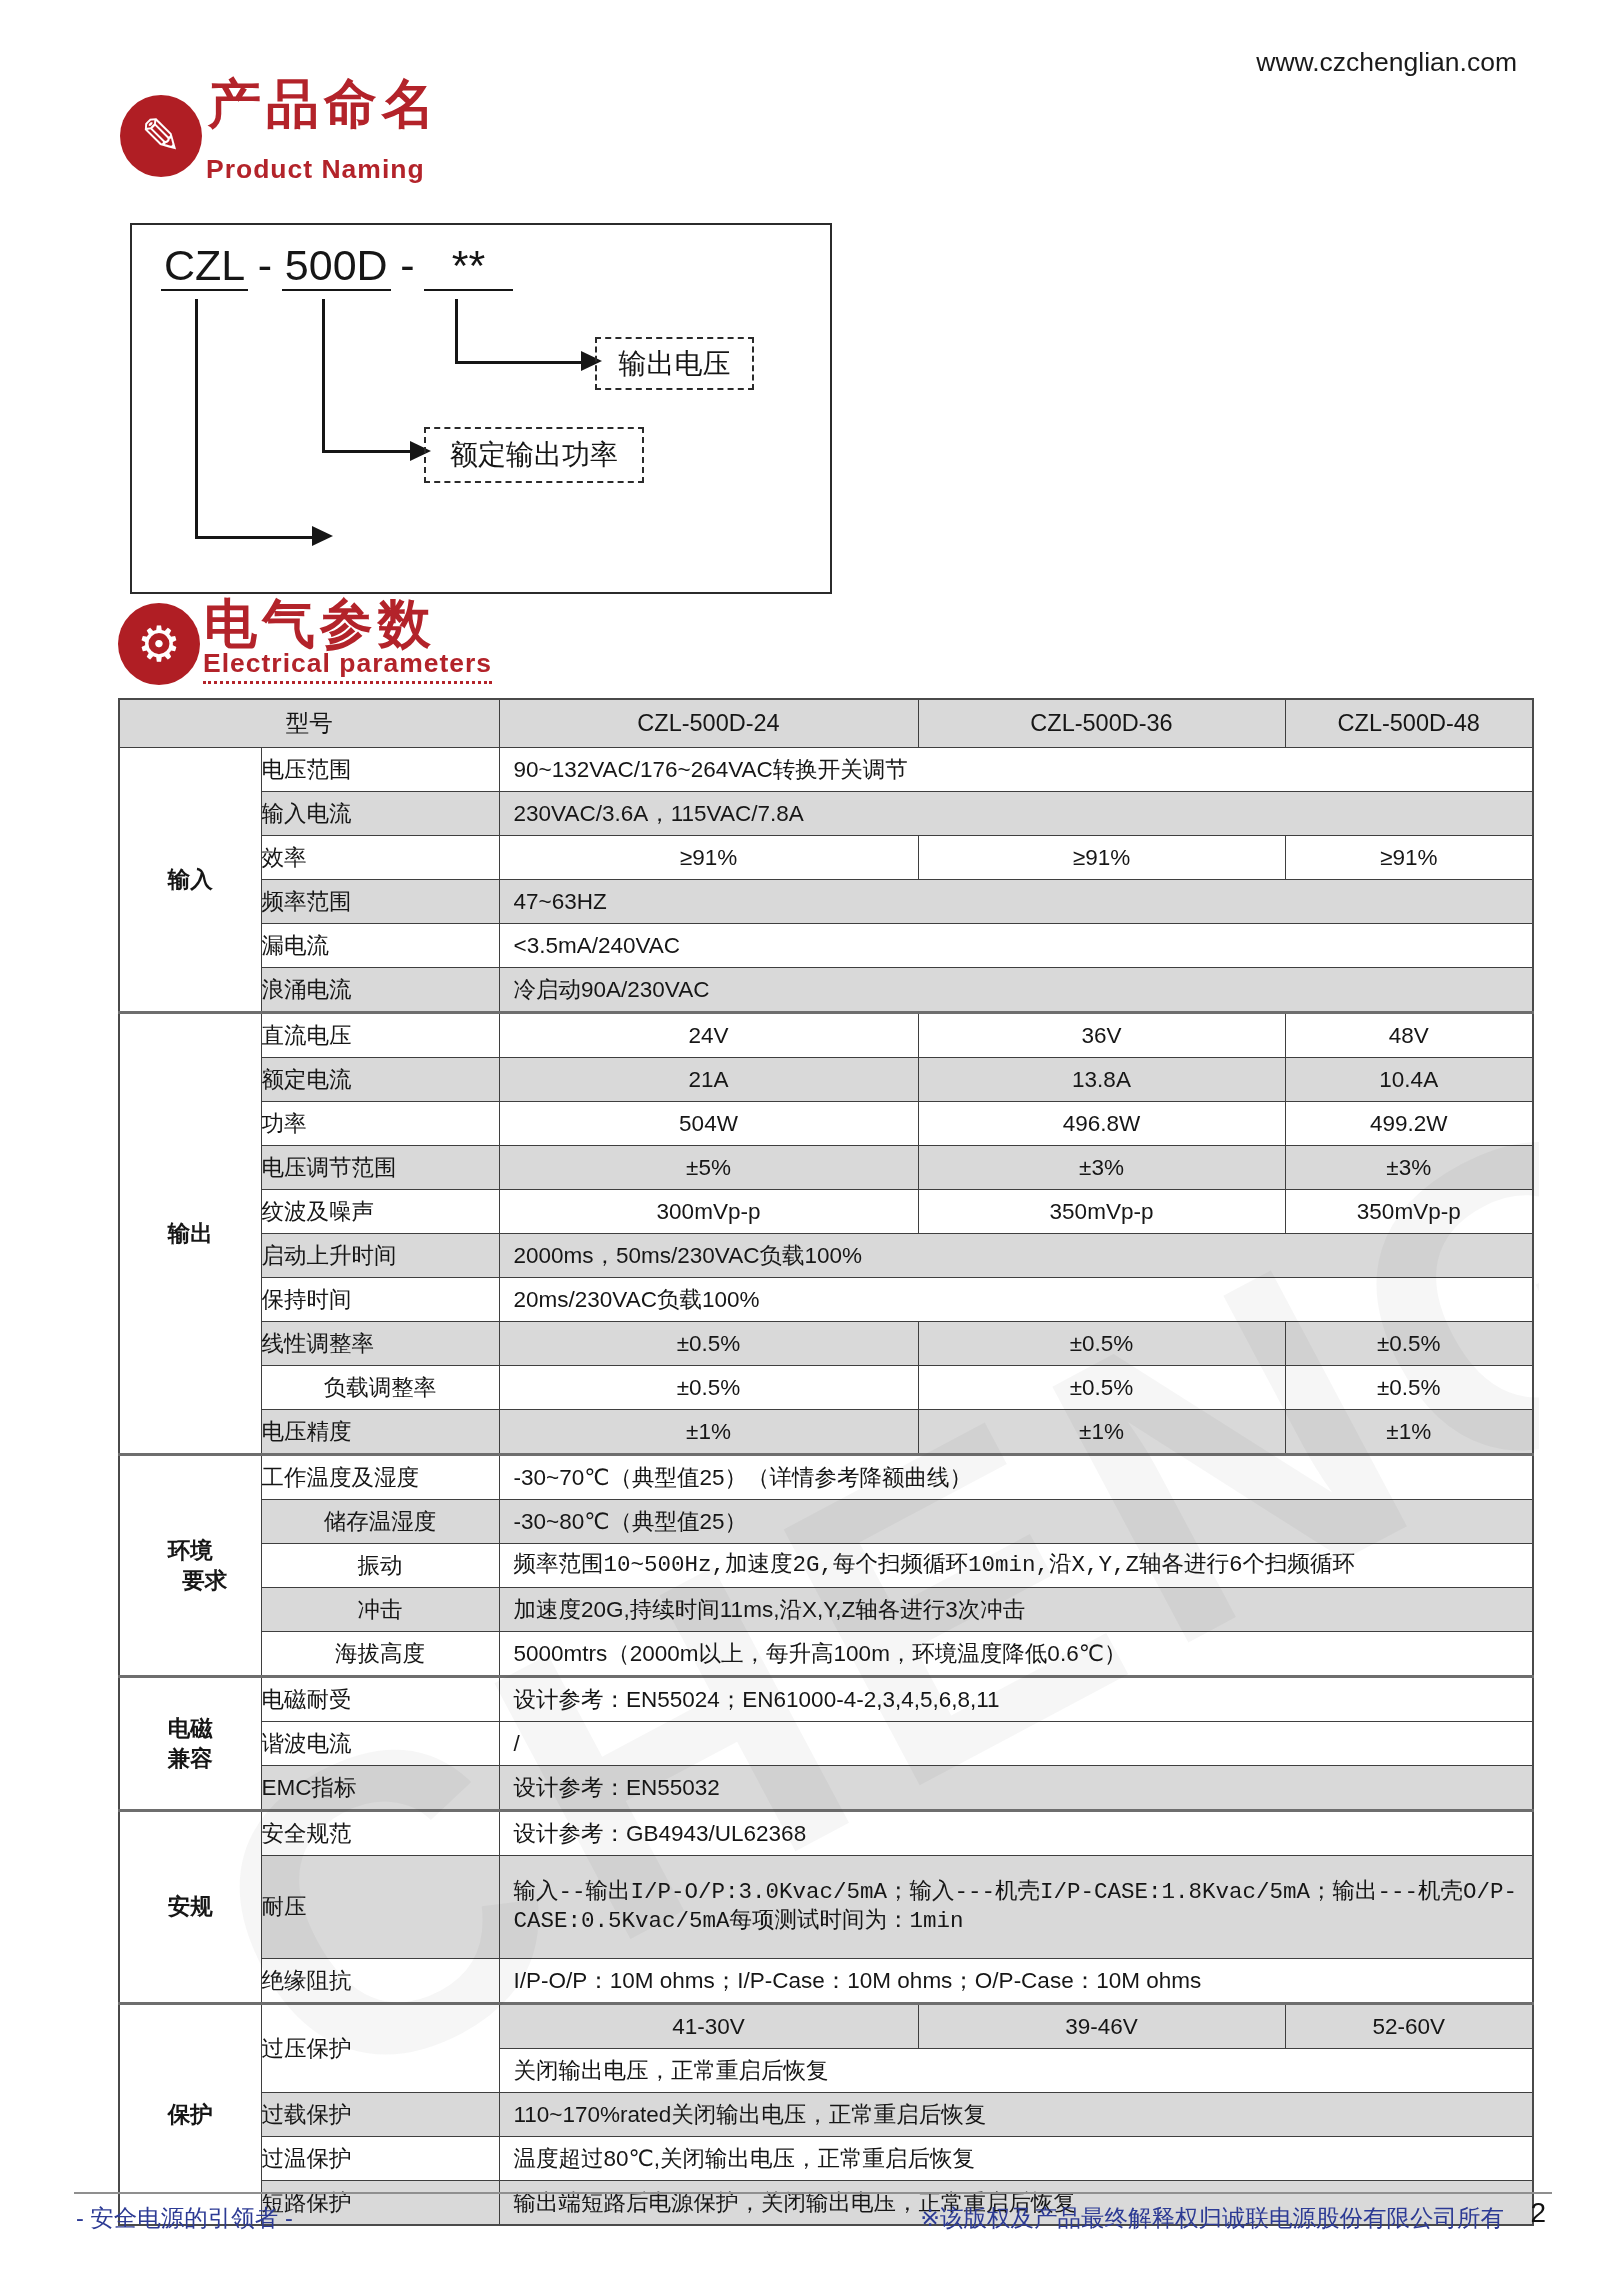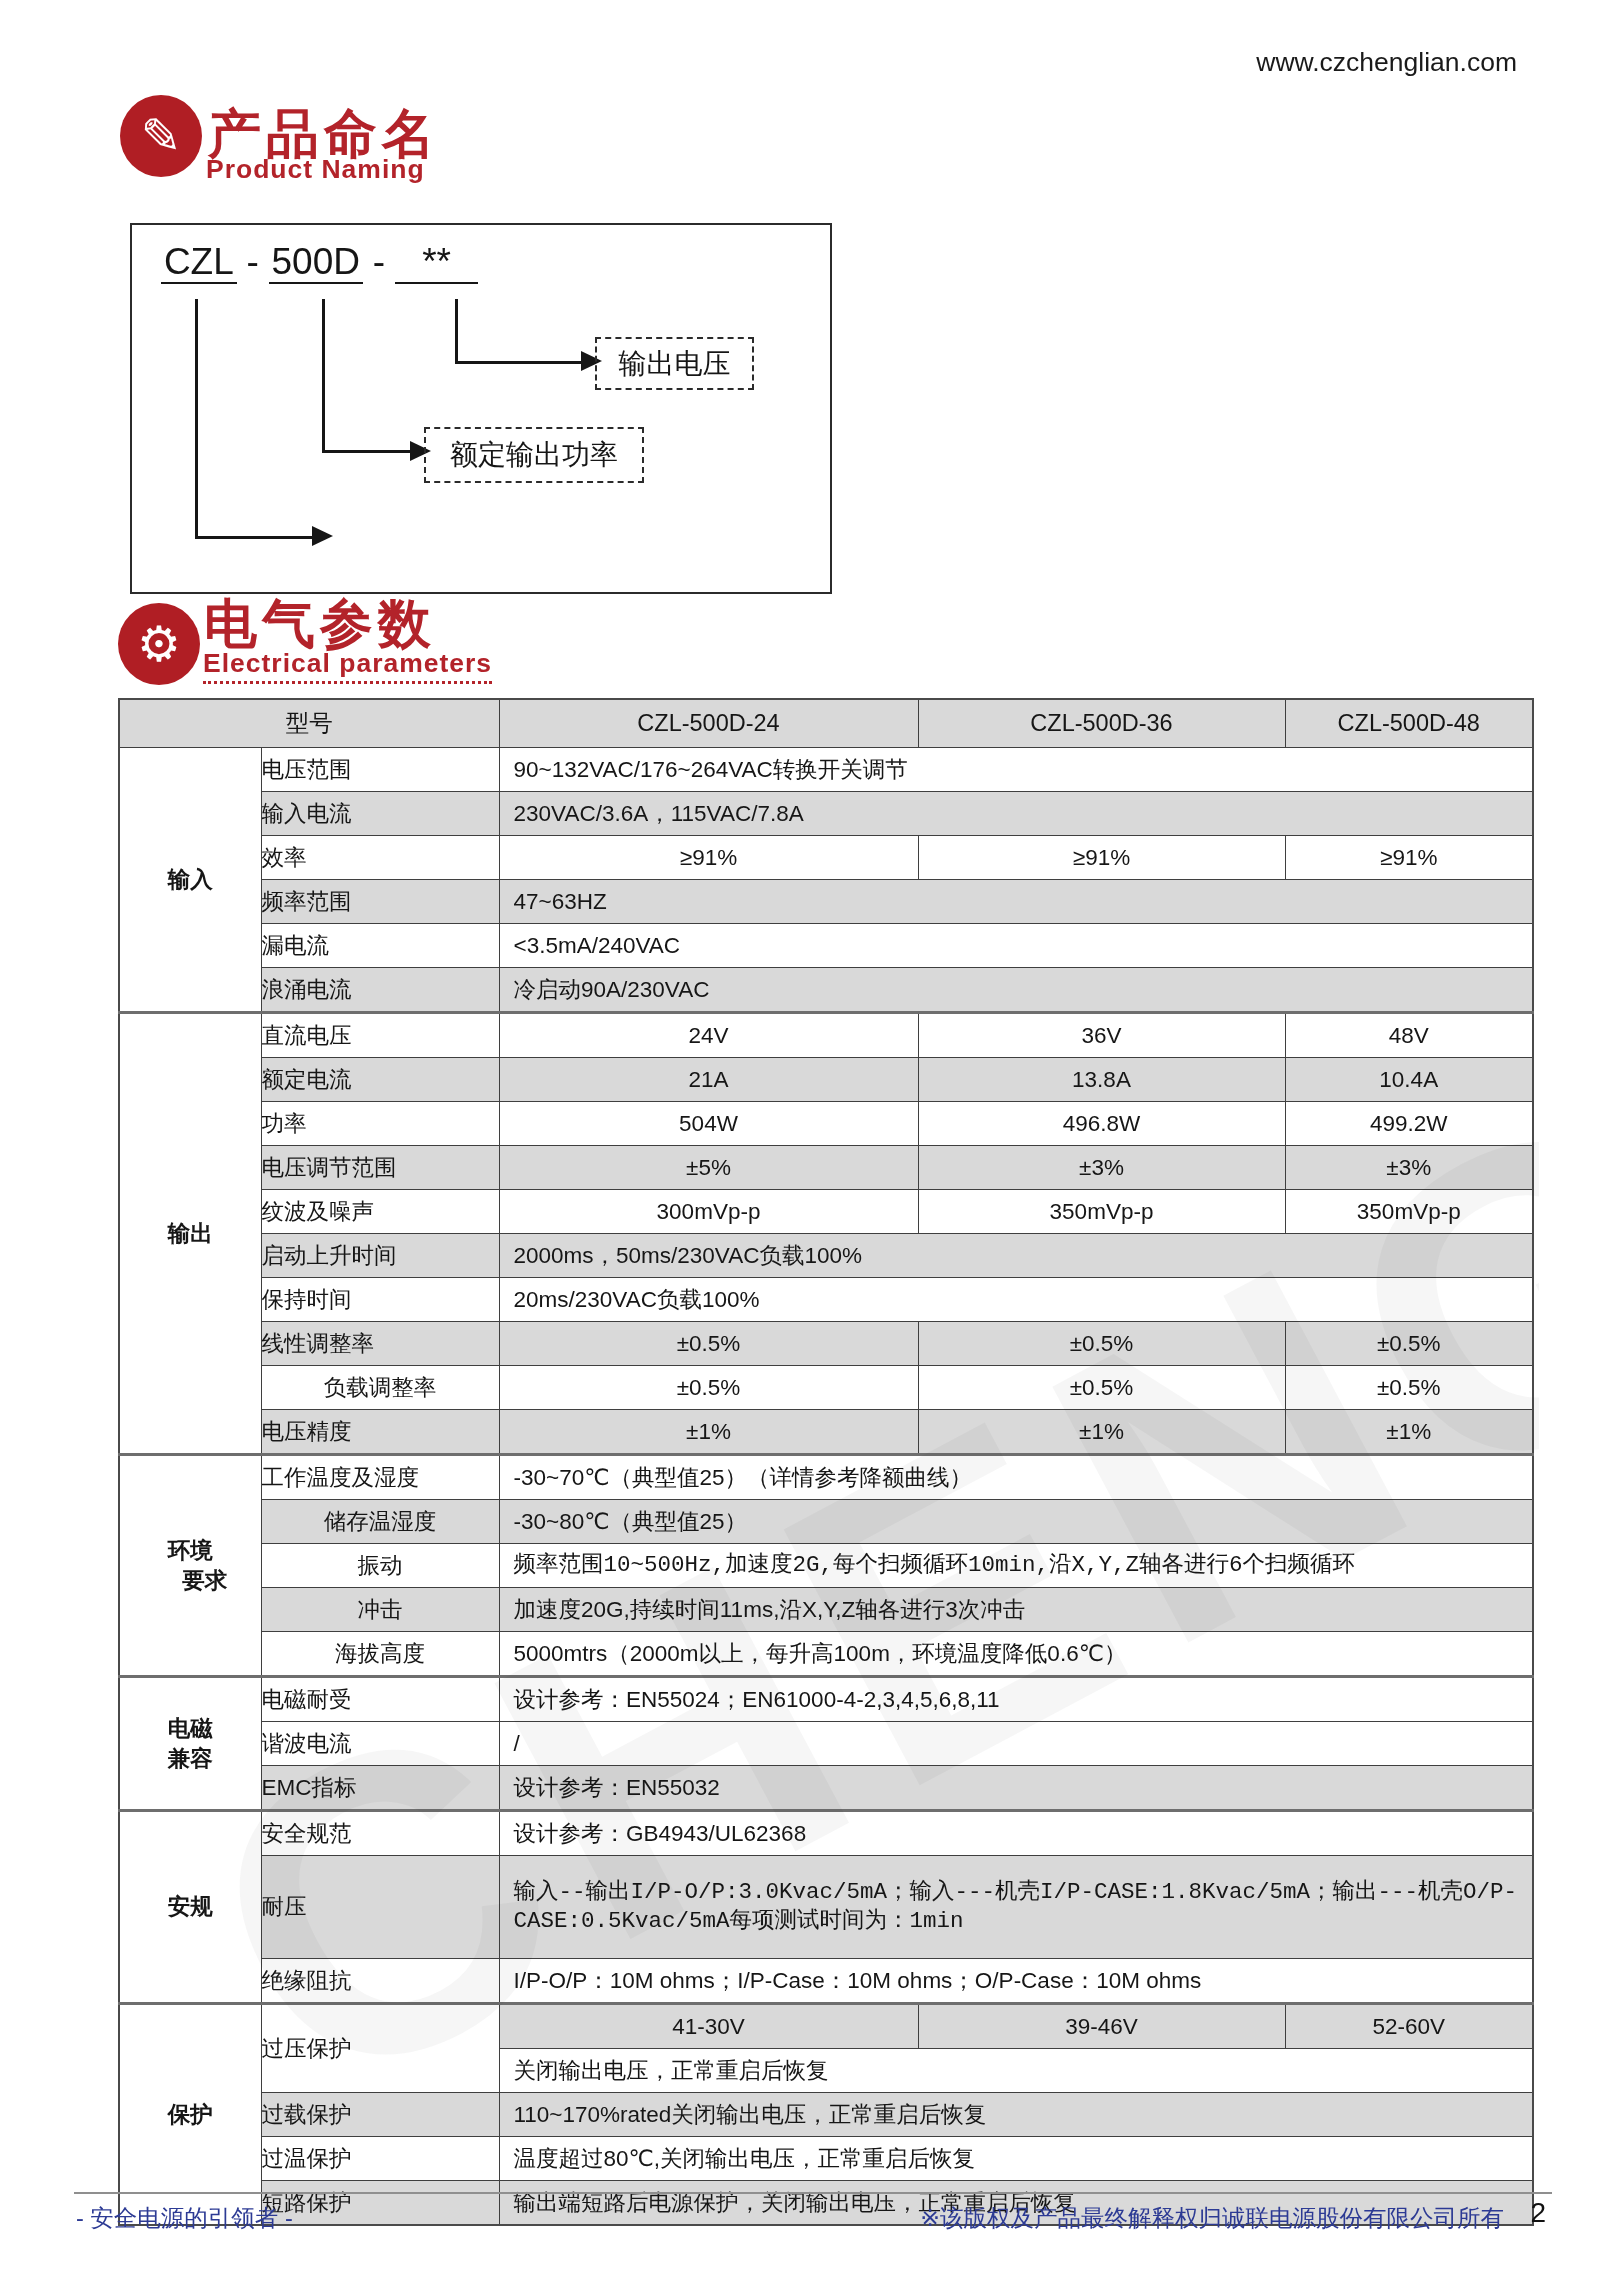--- a/index.html
+++ b/index.html
@@ -10,21 +10,21 @@
   .url{top:47px;right:103px;font-size:26.5px;color:#1a1a1a;}
   
   .badge{width:82px;height:82px;border-radius:50%;background:#b01e24;color:#fff;
          display:flex;align-items:center;justify-content:center;}
   .badge .glyph{font-size:49px;line-height:1;}
   .cn-title{font-size:53px;font-weight:bold;color:#b3232a;letter-spacing:4.9px;line-height:1.05;}
   .en-title{font-size:26.5px;font-weight:bold;color:#b3232a;letter-spacing:1px;}
   .en-title.dotted{border-bottom:3.9px dotted #b3232a;padding-bottom:2px;}
   
   .nbox{left:130px;top:223px;width:698px;height:367px;border:2.9px solid #2b2b2b;}
-  .code{left:29px;top:15.7px;font-size:37px;color:#161616;white-space:nowrap;}
+  .code{left:29px;top:15.7px;font-size:43px;color:#161616;white-space:nowrap;}
   .code .u{border-bottom:2.9px solid #161616;padding:0 2.9px;}
   .code .u2{border-bottom:2.9px solid #161616;padding:0 27.4px;}
   .code .sep{padding:0 9.8px;}
   .vline{width:2.9px;background:#161616;}
   .hline{height:2.9px;background:#161616;}
   .ahead{width:0;height:0;border-left:21.6px solid #161616;border-top:10.8px solid transparent;border-bottom:10.8px solid transparent;}
   .dlabel{border:2px dashed #2b2b2b;font-size:28px;color:#161616;display:flex;align-items:center;justify-content:center;white-space:nowrap;}
   
   table.spec{left:118px;top:698px;width:1413px;border-collapse:collapse;table-layout:fixed;position:absolute;}
   table.spec td{border:1.5px solid #3f3f3f;font-size:22.5px;color:#161616;padding:0;line-height:1.3;
@@ -57,21 +57,21 @@
   .fpage{right:74px;top:2197px;font-size:28px;color:#111;}
 </style>
 </head>
 <body>
 
 <div class="abs url">www.czchenglian.com</div>
 
 <div class="abs badge" style="left:120px;top:95px;">
   <span class="glyph">✎</span>
 </div>
-<div class="abs cn-title" style="left:208px;top:106px;">产品命名</div>
+<div class="abs cn-title" style="left:208px;top:76px;">产品命名</div>
 <div class="abs en-title" style="left:206px;top:154px;">Product Naming</div>
 
 <div class="abs nbox">
   <div class="abs code">
     <span class="u">CZL</span><span class="sep">-</span><span class="u">500D</span><span class="sep">-</span><span class="u2">**</span>
   </div>
 
   <div class="abs vline" style="left:63px;top:74px;height:238px;"></div>
   <div class="abs vline" style="left:190px;top:74px;height:153px;"></div>
   <div class="abs vline" style="left:323px;top:74px;height:64px;"></div>

